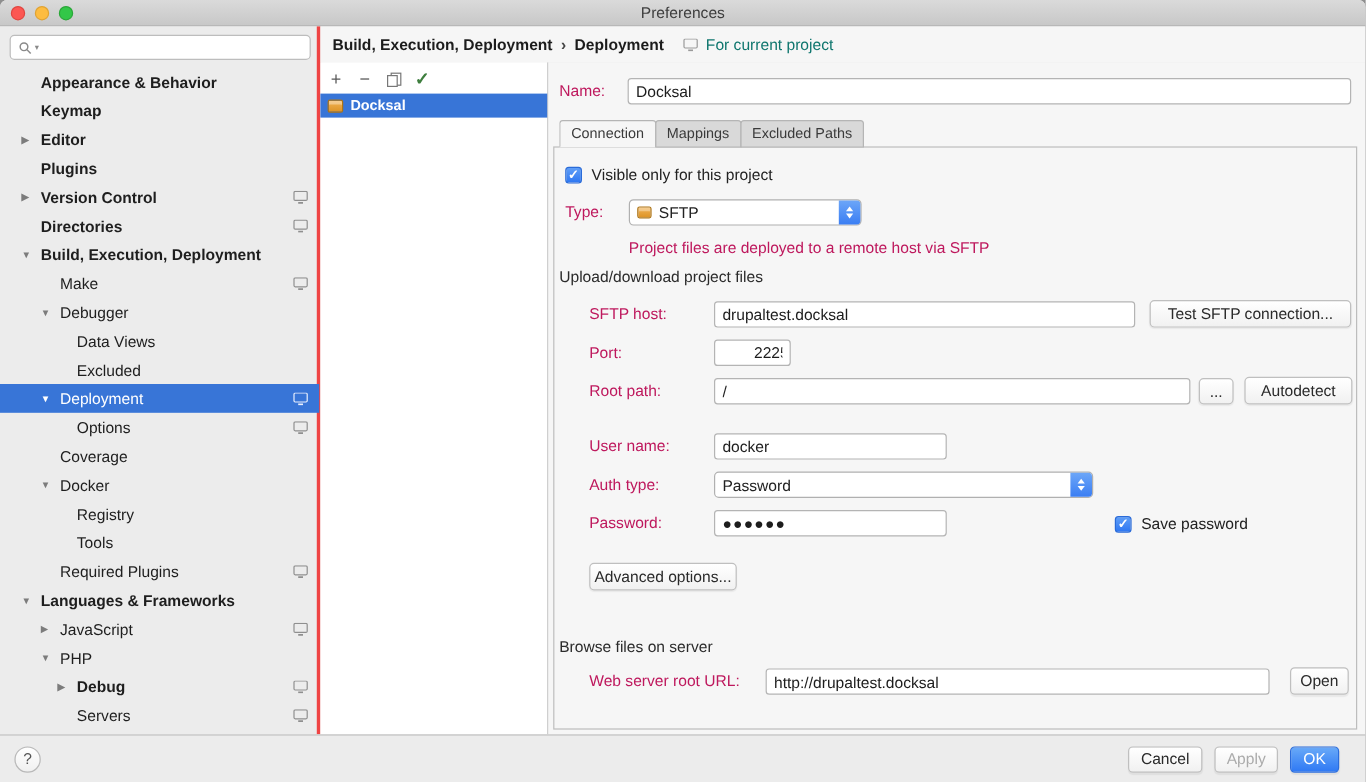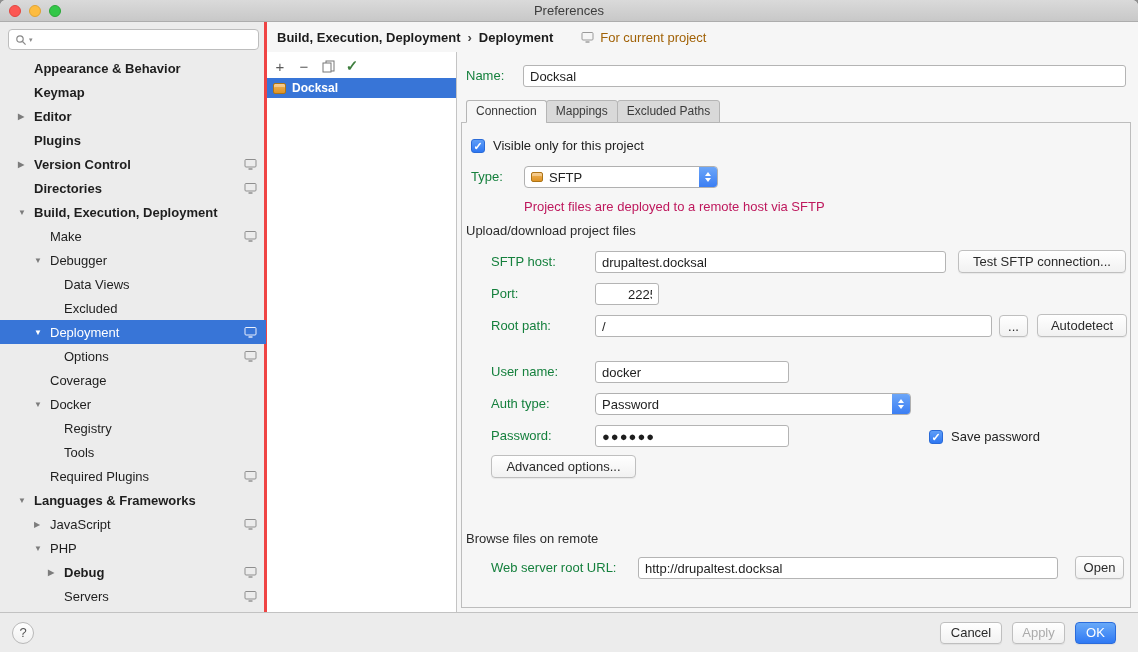--- a/index.html
+++ b/index.html
@@ -25,31 +25,31 @@
   .bold{font-weight:bold}
   .trow.selected{background:#3875d7;color:#fff}
   .trow.selected .arr{color:#fff}
   .badge{position:absolute;right:9px;top:7px;color:#8f8f8f;line-height:0}
   .trow.selected .badge{color:#eaf0fd}
 
   
   #breadcrumb{position:absolute;left:267px;top:22px;width:871px;height:30px;background:#f6f6f6;display:flex;align-items:center;padding-left:10px}
   .bc{font-weight:bold;color:#1c1c1c}
   .bc-sep{margin:0 7px;color:#444;font-weight:bold}
-  .scope{display:flex;align-items:center;gap:6px;margin-left:28px;color:#a16207}
+  .scope{display:flex;align-items:center;gap:6px;margin-left:16px;color:#0f766e}
 
   
   #serverpanel{position:absolute;left:267px;top:52px;width:190px;height:560px;background:#fff;border-right:1px solid #c4c4c4}
   .tbicon{position:absolute;top:5px;width:18px;height:18px;display:flex;align-items:center;justify-content:center;color:#5a5a5a;font-size:15px;cursor:default}
   #srv-row{position:absolute;left:0;top:26px;width:189px;height:20px;background:#3875d7;color:#fff;display:flex;align-items:center;padding-left:6px;gap:6px;font-size:12px;font-weight:bold}
   .ambox{width:13px;height:11px;background:linear-gradient(#f2b254,#dd9427);border:1px solid #ad7416;border-radius:2px;box-shadow:inset 0 3px 0 rgba(255,255,255,.35);flex:none}
 
   
   #rightpanel{position:absolute;left:457px;top:52px;width:681px;height:560px;background:#f6f6f6}
-  .flabel{position:absolute;line-height:22px;color:#15803d;white-space:nowrap}
+  .flabel{position:absolute;line-height:22px;color:#be185d;white-space:nowrap}
   .txt{position:absolute;height:22px;border:1px solid #b4b4b4;border-radius:3px;background:#fff;font-family:"Liberation Sans",sans-serif;font-size:13px;padding:0 6px;color:#1d1d1d}
   .tabs{position:absolute;left:9px;top:48px;display:flex;z-index:2}
   .tab{height:23px;line-height:21px;padding:0 9px;font-size:12px;border:1px solid #b5b5b5;background:#d9d9d9;color:#3a3a3a;margin-right:-1px;border-radius:3px 3px 0 0;cursor:default}
   .tab.selected{background:#f6f6f6;border-bottom-color:#f6f6f6}
   #pane{position:absolute;left:4px;top:70px;width:670px;height:486px;border:1px solid #bdbdbd;background:#f6f6f6}
   .cb{width:14px;height:14px;border-radius:3px;background:linear-gradient(#5f9ef7,#2e77f2);border:1px solid #2a6bd8;color:#fff;font-size:11px;line-height:12px;text-align:center;font-weight:bold;flex:none}
   .cbrow{position:absolute;display:flex;align-items:center;gap:8px}
   .help{position:absolute;color:#be185d}
   .group{position:absolute;color:#2b2b2b}
   .select{position:absolute;height:22px;background:#fff;border:1px solid #b0b0b0;border-radius:4px;display:flex;align-items:center;gap:6px;padding:0 24px 0 6px;cursor:default}
@@ -303,23 +303,23 @@
           </span>
       </div>
 
       <span class="flabel" style="left:29px;top:302px">Password:</span>
       <input class="txt" style="left: 133px; top: 302px; width: 194px; letter-spacing: 1px;" type="text" value="●●●●●●">
       <div class="cbrow" style="left:467px;top:306px">
         <span class="cb">✓</span>
         <span>Save password</span>
       </div>
 
-      <button class="btn" style="left:29px;top:332px;width:145px">Advanced options...</button>
-
-      <span class="group" style="left:4px;top:408px">Browse files on remote</span>
+      <button class="btn" style="left:29px;top:346px;width:123px">Advanced options...</button>
+
+      <span class="group" style="left:4px;top:408px">Browse files on server</span>
 
       <span class="flabel" style="left:29px;top:434px">Web server root URL:</span>
       <input class="txt" style="left: 176px; top: 434px; width: 420px;" type="text" value="http://drupaltest.docksal">
       <button class="btn" style="left:613px;top:433px;width:49px">Open</button>
 
     </div>
   </div>
 
   <div id="footer">
     <div id="help-btn">?</div>

